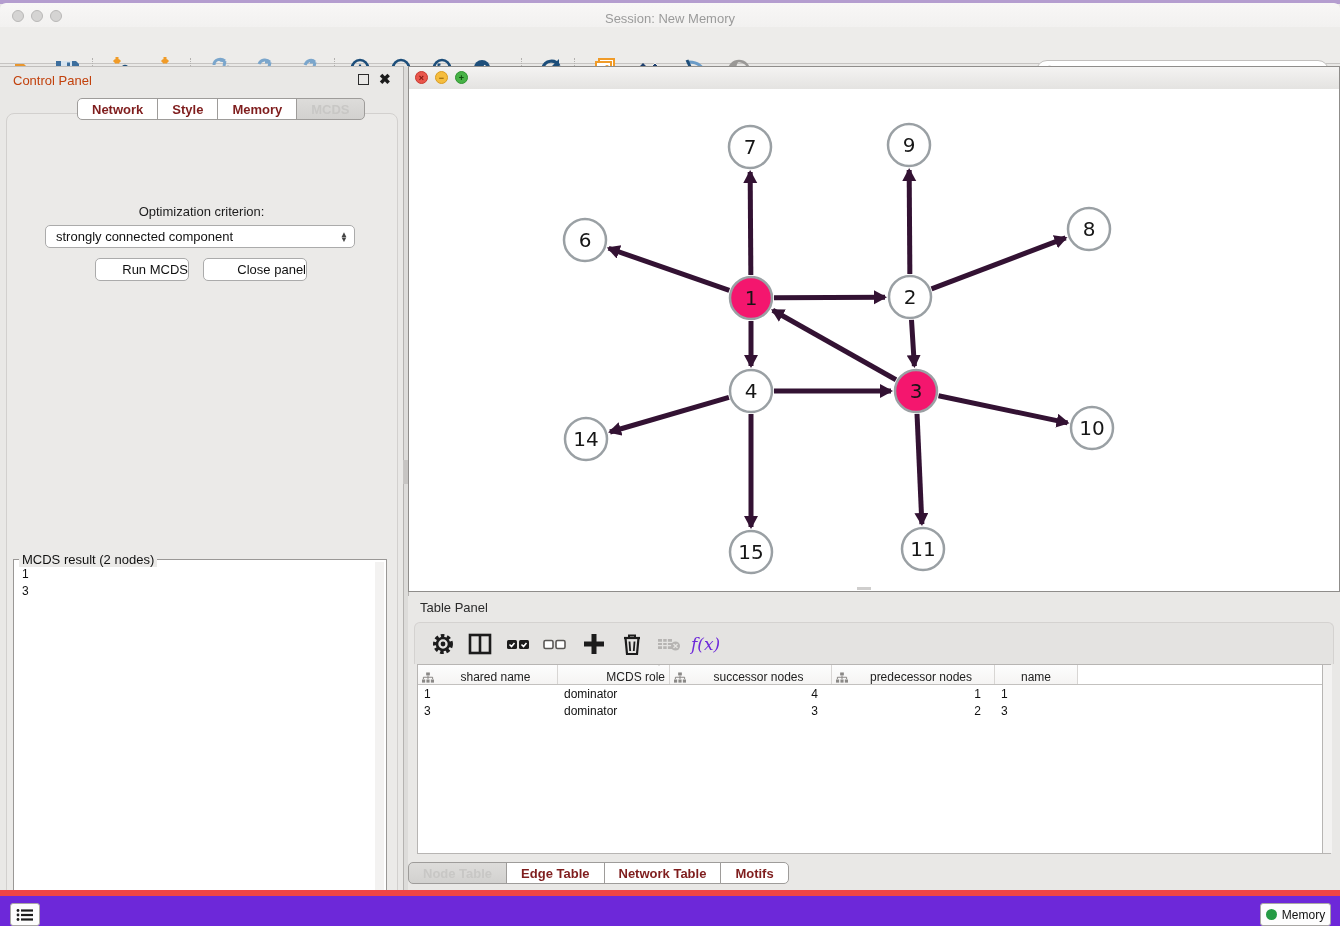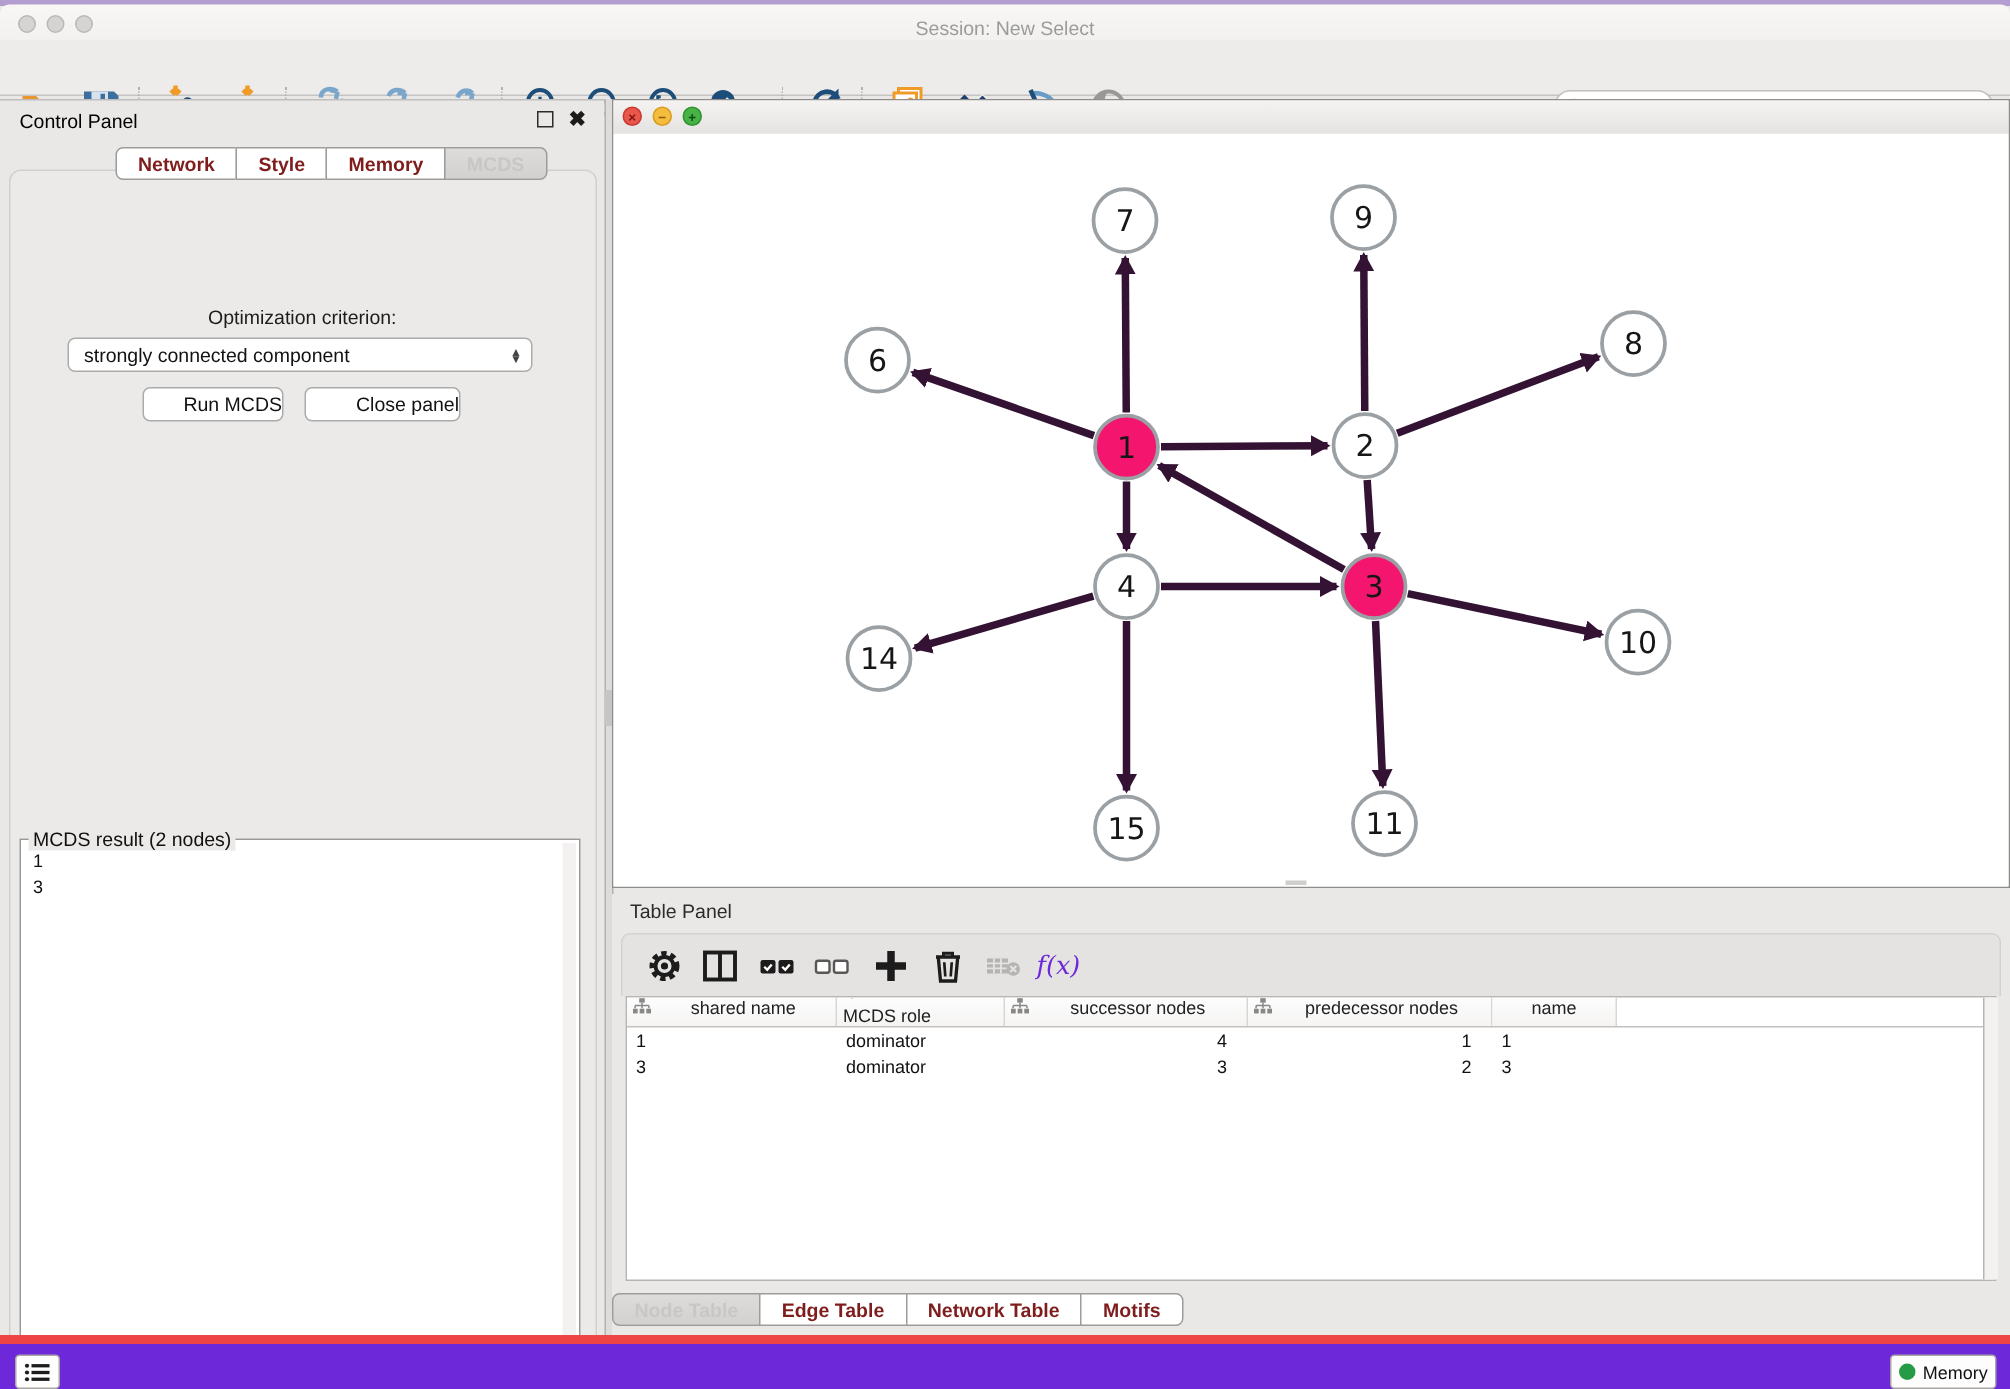--- a/index.html
+++ b/index.html
@@ -21,21 +21,21 @@
   
   #toolbar{top:27px;left:0;width:1340px;height:36px;background:#edecea;border-bottom:1px solid #c6c4c2}
   .tb-icon{position:absolute;top:29px;width:30px;height:30px}
   .tb-sep{position:absolute;top:31px;width:0;height:26px;border-left:1px dotted #b3b1af}
   #search-box{top:33px;left:1036px;width:293px;height:22px;background:#fff;border:1px solid #c2c0be;
     border-radius:12px;box-sizing:border-box;display:flex;align-items:center;padding-left:7px}
   #search-input{border:none;outline:none;flex:1;font-size:12px;background:transparent;height:18px}
 
   
   #control-panel{top:66px;left:0;width:403px;height:824px;background:#e9e8e6;border-top:1px solid #c0bebc}
-  #cp-title{top:6px;left:13px;font-size:13px;color:#000000}
+  #cp-title{top:6px;left:13px;font-size:13px;color:#c2410c}
   .panel-btns{position:absolute;display:flex;gap:10px;align-items:center}
   .float-box{width:11px;height:11px;border:1.5px solid #2b2b2b;box-sizing:border-box}
   .close-x{font-size:14px;font-weight:bold;color:#1b1b1b;line-height:11px}
   #cp-inner{top:46px;left:6px;width:390px;height:832px;max-height:832px;background:#ebeae8;
     border:1px solid #d2d0ce;border-radius:8px;height:830px}
   .tabstrip{position:absolute;display:flex;z-index:3}
   .tab{height:22px;line-height:22px;padding:0 14px;background:#fff;border:1px solid #9e9c9a;
     margin-left:-1px;font-size:13px;font-weight:bold;color:#7f1d1d;text-align:center;box-sizing:border-box}
   .tab:first-child{border-radius:5px 0 0 5px;margin-left:0}
   .tab:last-child{border-radius:0 5px 5px 0}
@@ -75,21 +75,21 @@
   
   #table-panel{top:596px;left:408px;width:932px;height:294px;background:#e9e8e6}
   #tp-title{top:4px;left:12px;font-size:13px;color:#2b2b2b}
   #tp-toolbar{top:26px;left:6px;width:920px;height:42px;background:#e4e3e1;border:1px solid #d4d2d0;
     border-bottom:none;border-radius:6px 6px 0 0;box-sizing:border-box}
   .tp-icon{position:absolute;top:8px;width:26px;height:26px}
   #tp-table{top:68px;left:9px;width:914px;height:190px;background:#fff;border:1px solid #b7b5b3;
     box-sizing:border-box;overflow:hidden}
   #tp-header{display:flex;height:19px;border-bottom:1px solid #c3c1bf}
   .th{background:linear-gradient(#fdfdfd,#f5f4f3);border-right:1px solid #d8d6d4;box-sizing:border-box;
-    display:flex;align-items:flex-start;font-size:12px;color:#222;padding:0 4px;gap:4px}
+    display:flex;align-items:flex-end;font-size:12px;color:#222;padding:0 4px;gap:4px}
   .th .lbl{flex:1;text-align:center}
   .tr{display:flex;height:17px;align-items:center;font-size:12px;color:#111}
   .td{box-sizing:border-box;padding:0 6px;overflow:hidden;white-space:nowrap}
   #tp-vscroll{position:absolute;top:69px;right:8px;width:9px;height:188px;background:#f3f2f1;
     border-left:1px solid #b7b5b3}
   #tp-tabs{bottom:6px;left:0;width:932px;display:flex;justify-content:flex-start}
 
   
   #status-bar{top:890px;left:0;width:1340px;height:36px;background:#6d28d9;border-top:6px solid #ef4444}
   #listmenu-btn{top:7px;left:10px;width:30px;height:23px;background:#fdfdfd;border:1px solid #a9a7a5;
@@ -100,21 +100,21 @@
   #memory-dot{width:11px;height:11px;border-radius:50%;background:#259b45}
 </style>
 </head>
 <body>
 
 <div id="desktop-strip" class="abs"></div>
 <div id="mac-titlebar" class="abs">
   <span class="t-dot" style="left:12px"></span>
   <span class="t-dot" style="left:31px"></span>
   <span class="t-dot" style="left:50px"></span>
-  <div id="win-title" class="abs">Session: New Select</div>
+  <div id="win-title" class="abs">Session: New Memory</div>
 </div>
 
 <div id="toolbar" class="abs">
 
   <svg class="tb-icon" style="left:12px" viewBox="0 0 30 30">
     <path d="M3 8 h9 l3 3 h-12 z" fill="#e8962e"></path>
     <path d="M3 11 h22 v3 h-22 z" fill="#e8962e"></path>
     <path d="M5 14 h24 l-5 10 h-22 z" fill="#f3a83c" stroke="#d9881f" stroke-width="1"></path>
   </svg>
   <svg class="tb-icon" style="left:52px" viewBox="0 0 30 30">

